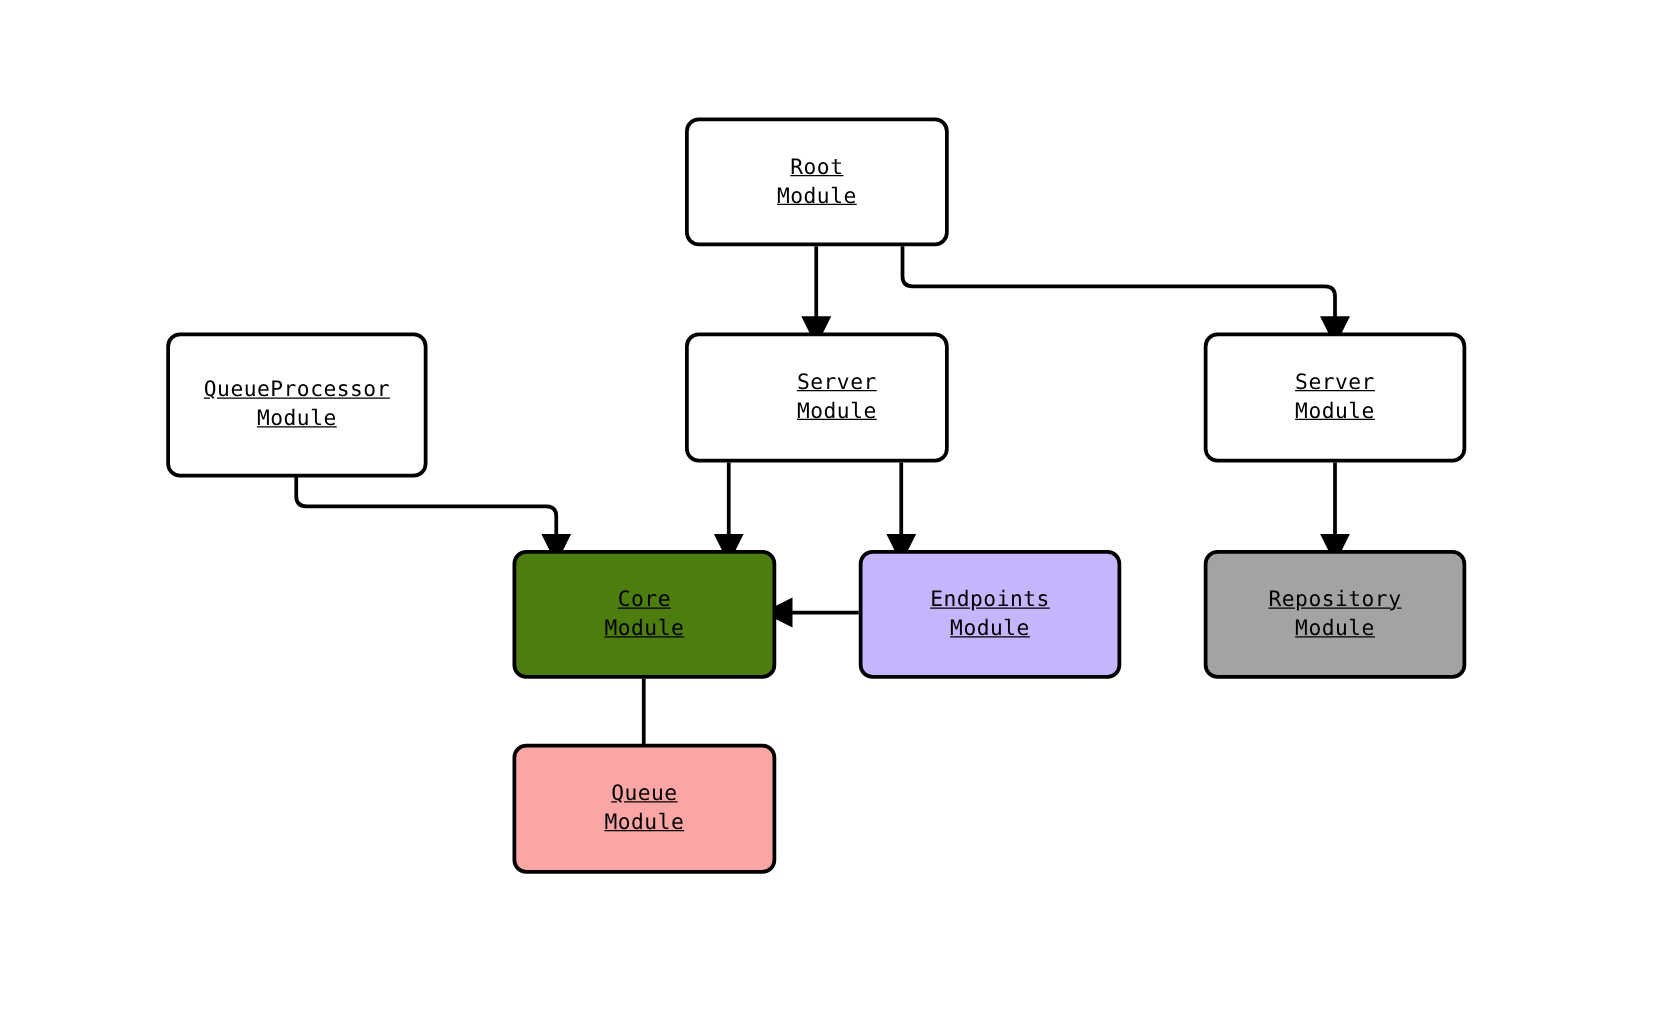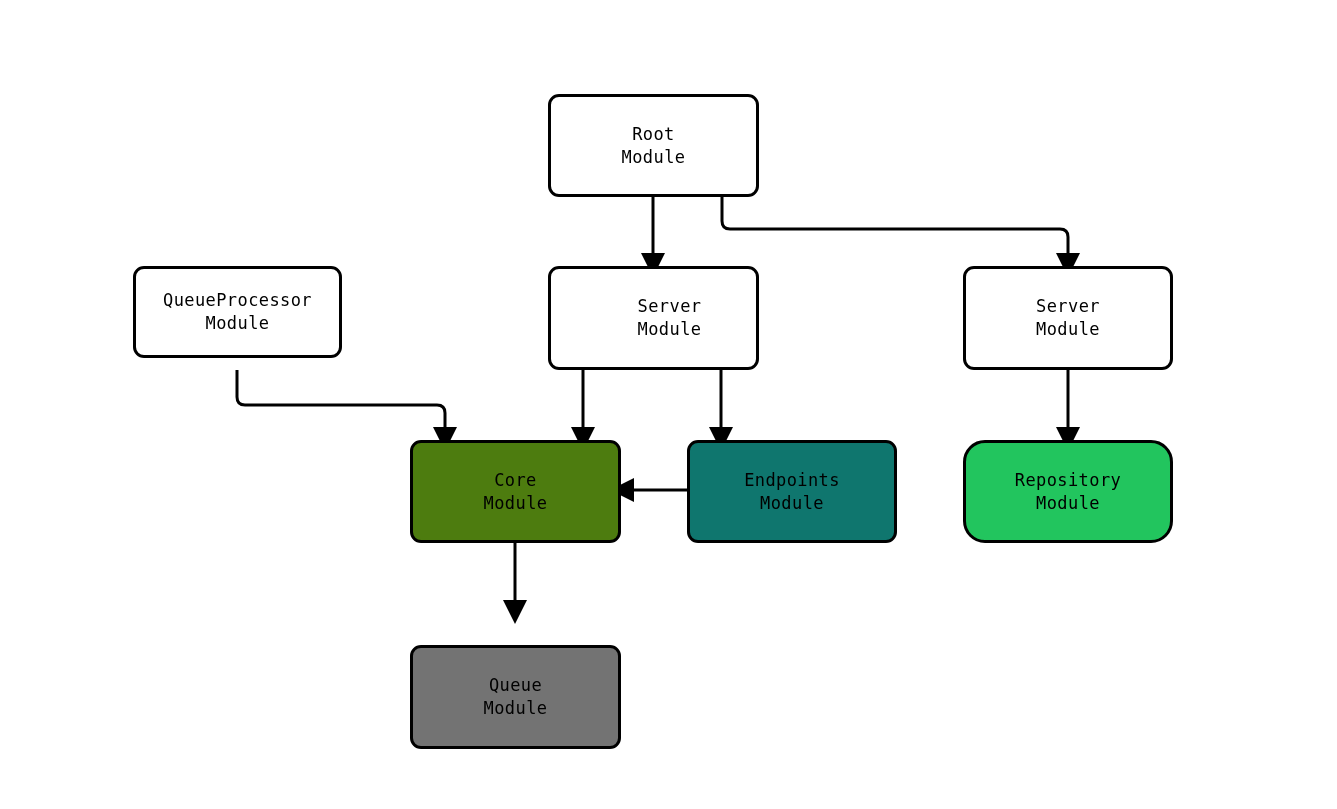--- a/index.html
+++ b/index.html
@@ -28,20 +28,21 @@
     position: absolute;
     box-sizing: border-box;
     background: #ffffff;
     border: 3px solid #000000;
     border-radius: 11px;
     display: flex;
     flex-direction: column;
     align-items: center;
     justify-content: center;
     z-index: 2;
+    text-decoration: underline;
   }
   .node-line {
     font-family: "DejaVu Sans Mono", "Liberation Mono", monospace;
     font-size: 17px;
     line-height: 23px;
     color: #000000;
     white-space: pre;
     letter-spacing: 0.4px;
   }
 </style>
@@ -66,43 +67,43 @@
         <path d="M 1068,370 L 1068,430" stroke="#000000" stroke-width="3" fill="none" marker-end="url(#arrowhead)"></path>
         <path d="M 515,543 L 515,603" stroke="#000000" stroke-width="3" fill="none" marker-end="url(#arrowhead)"></path>
       </g>
   </svg>
 
   <div id="nodes-group">
       <div class="node" style="left: 548px; top: 94px; width: 211px; height: 103px; border-color: rgb(0, 0, 0); background: rgb(255, 255, 255); border-width: 3px;">
         <div class="node-line">Root</div>
         <div class="node-line">Module</div>
       </div>
-      <div class="node" style="left: 133px; top: 266px; width: 209px; height: 92px; border-color: rgb(0, 0, 0); background: rgb(255, 255, 255); border-width: 3px; text-align: right;">
+      <div class="node" style="left: 133px; top: 266px; width: 209px; height: 116px; border-color: rgb(0, 0, 0); background: rgb(255, 255, 255); border-width: 3px; text-align: right;">
         <div class="node-line">QueueProcessor</div>
         <div class="node-line">Module</div>
       </div>
       <div class="node" style="left: 548px; top: 266px; width: 211px; height: 104px; border-color: rgb(0, 0, 0); background: rgb(255, 255, 255); border-width: 3px; padding-left: 32px;">
         <div class="node-line">Server</div>
         <div class="node-line">Module</div>
       </div>
       <div class="node" style="left: 963px; top: 266px; width: 210px; height: 104px; border-color: rgb(0, 0, 0); background: rgb(255, 255, 255); border-width: 3px;">
         <div class="node-line">Server</div>
         <div class="node-line">Module</div>
       </div>
       <div class="node" style="left: 410px; top: 440px; width: 211px; height: 103px; border-color: rgb(0, 0, 0); background: #4d7c0f; border-width: 3px;">
         <div class="node-line">Core</div>
         <div class="node-line">Module</div>
       </div>
-      <div class="node" style="left: 687px; top: 440px; width: 210px; height: 103px; border-color: rgb(0, 0, 0); background: #0f766e; border-width: 3px;">
+      <div class="node" style="left: 687px; top: 440px; width: 210px; height: 103px; border-color: rgb(0, 0, 0); background: #c4b5fd; border-width: 3px;">
         <div class="node-line">Endpoints</div>
         <div class="node-line">Module</div>
       </div>
-      <div class="node" style="left: 963px; top: 440px; width: 210px; height: 103px; border-color: rgb(0, 0, 0); background: #22c55e; border-width: 3px; border-radius: 22px;">
+      <div class="node" style="left: 963px; top: 440px; width: 210px; height: 103px; border-color: rgb(0, 0, 0); background: #a3a3a3; border-width: 3px;">
         <div class="node-line">Repository</div>
         <div class="node-line">Module</div>
       </div>
-      <div class="node" style="left: 410px; top: 645px; width: 211px; height: 104px; border-color: rgb(0, 0, 0); background: #737373; border-width: 3px;">
+      <div class="node" style="left: 410px; top: 595px; width: 211px; height: 104px; border-color: rgb(0, 0, 0); background: #fca5a5; border-width: 3px;">
         <div class="node-line">Queue</div>
         <div class="node-line">Module</div>
       </div>
     </div>
 
 </div>
 
 </body></html>

